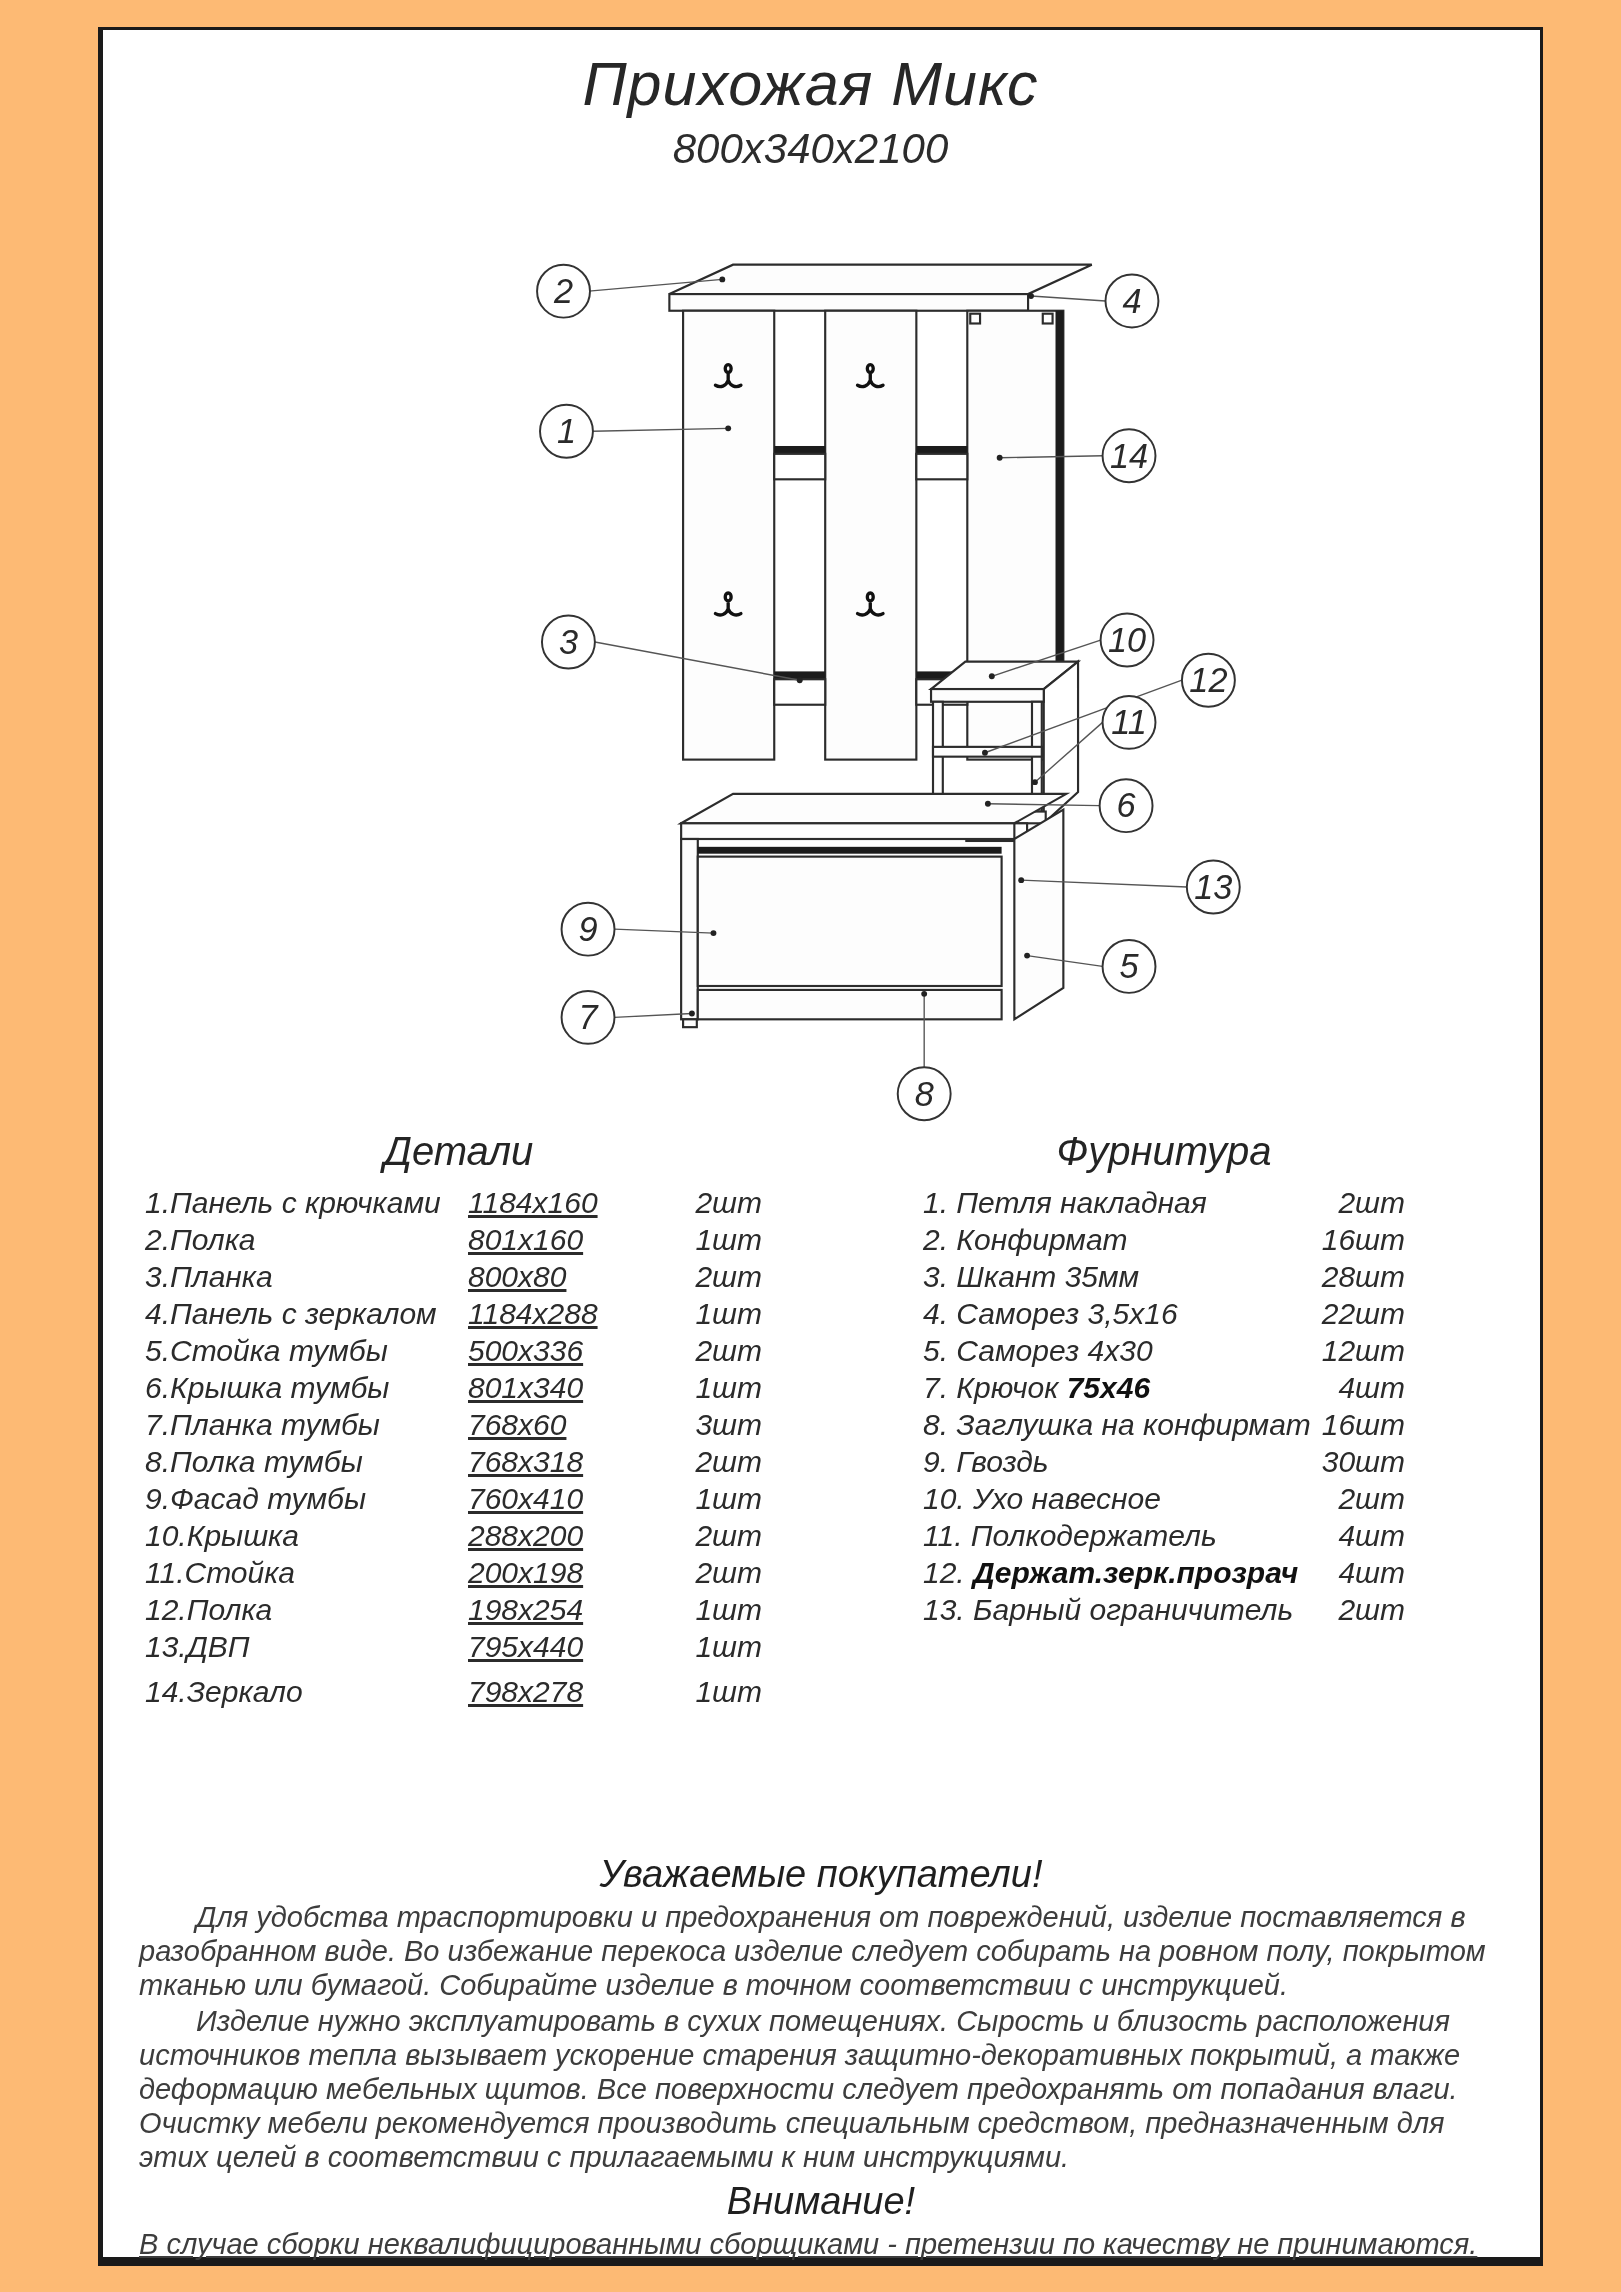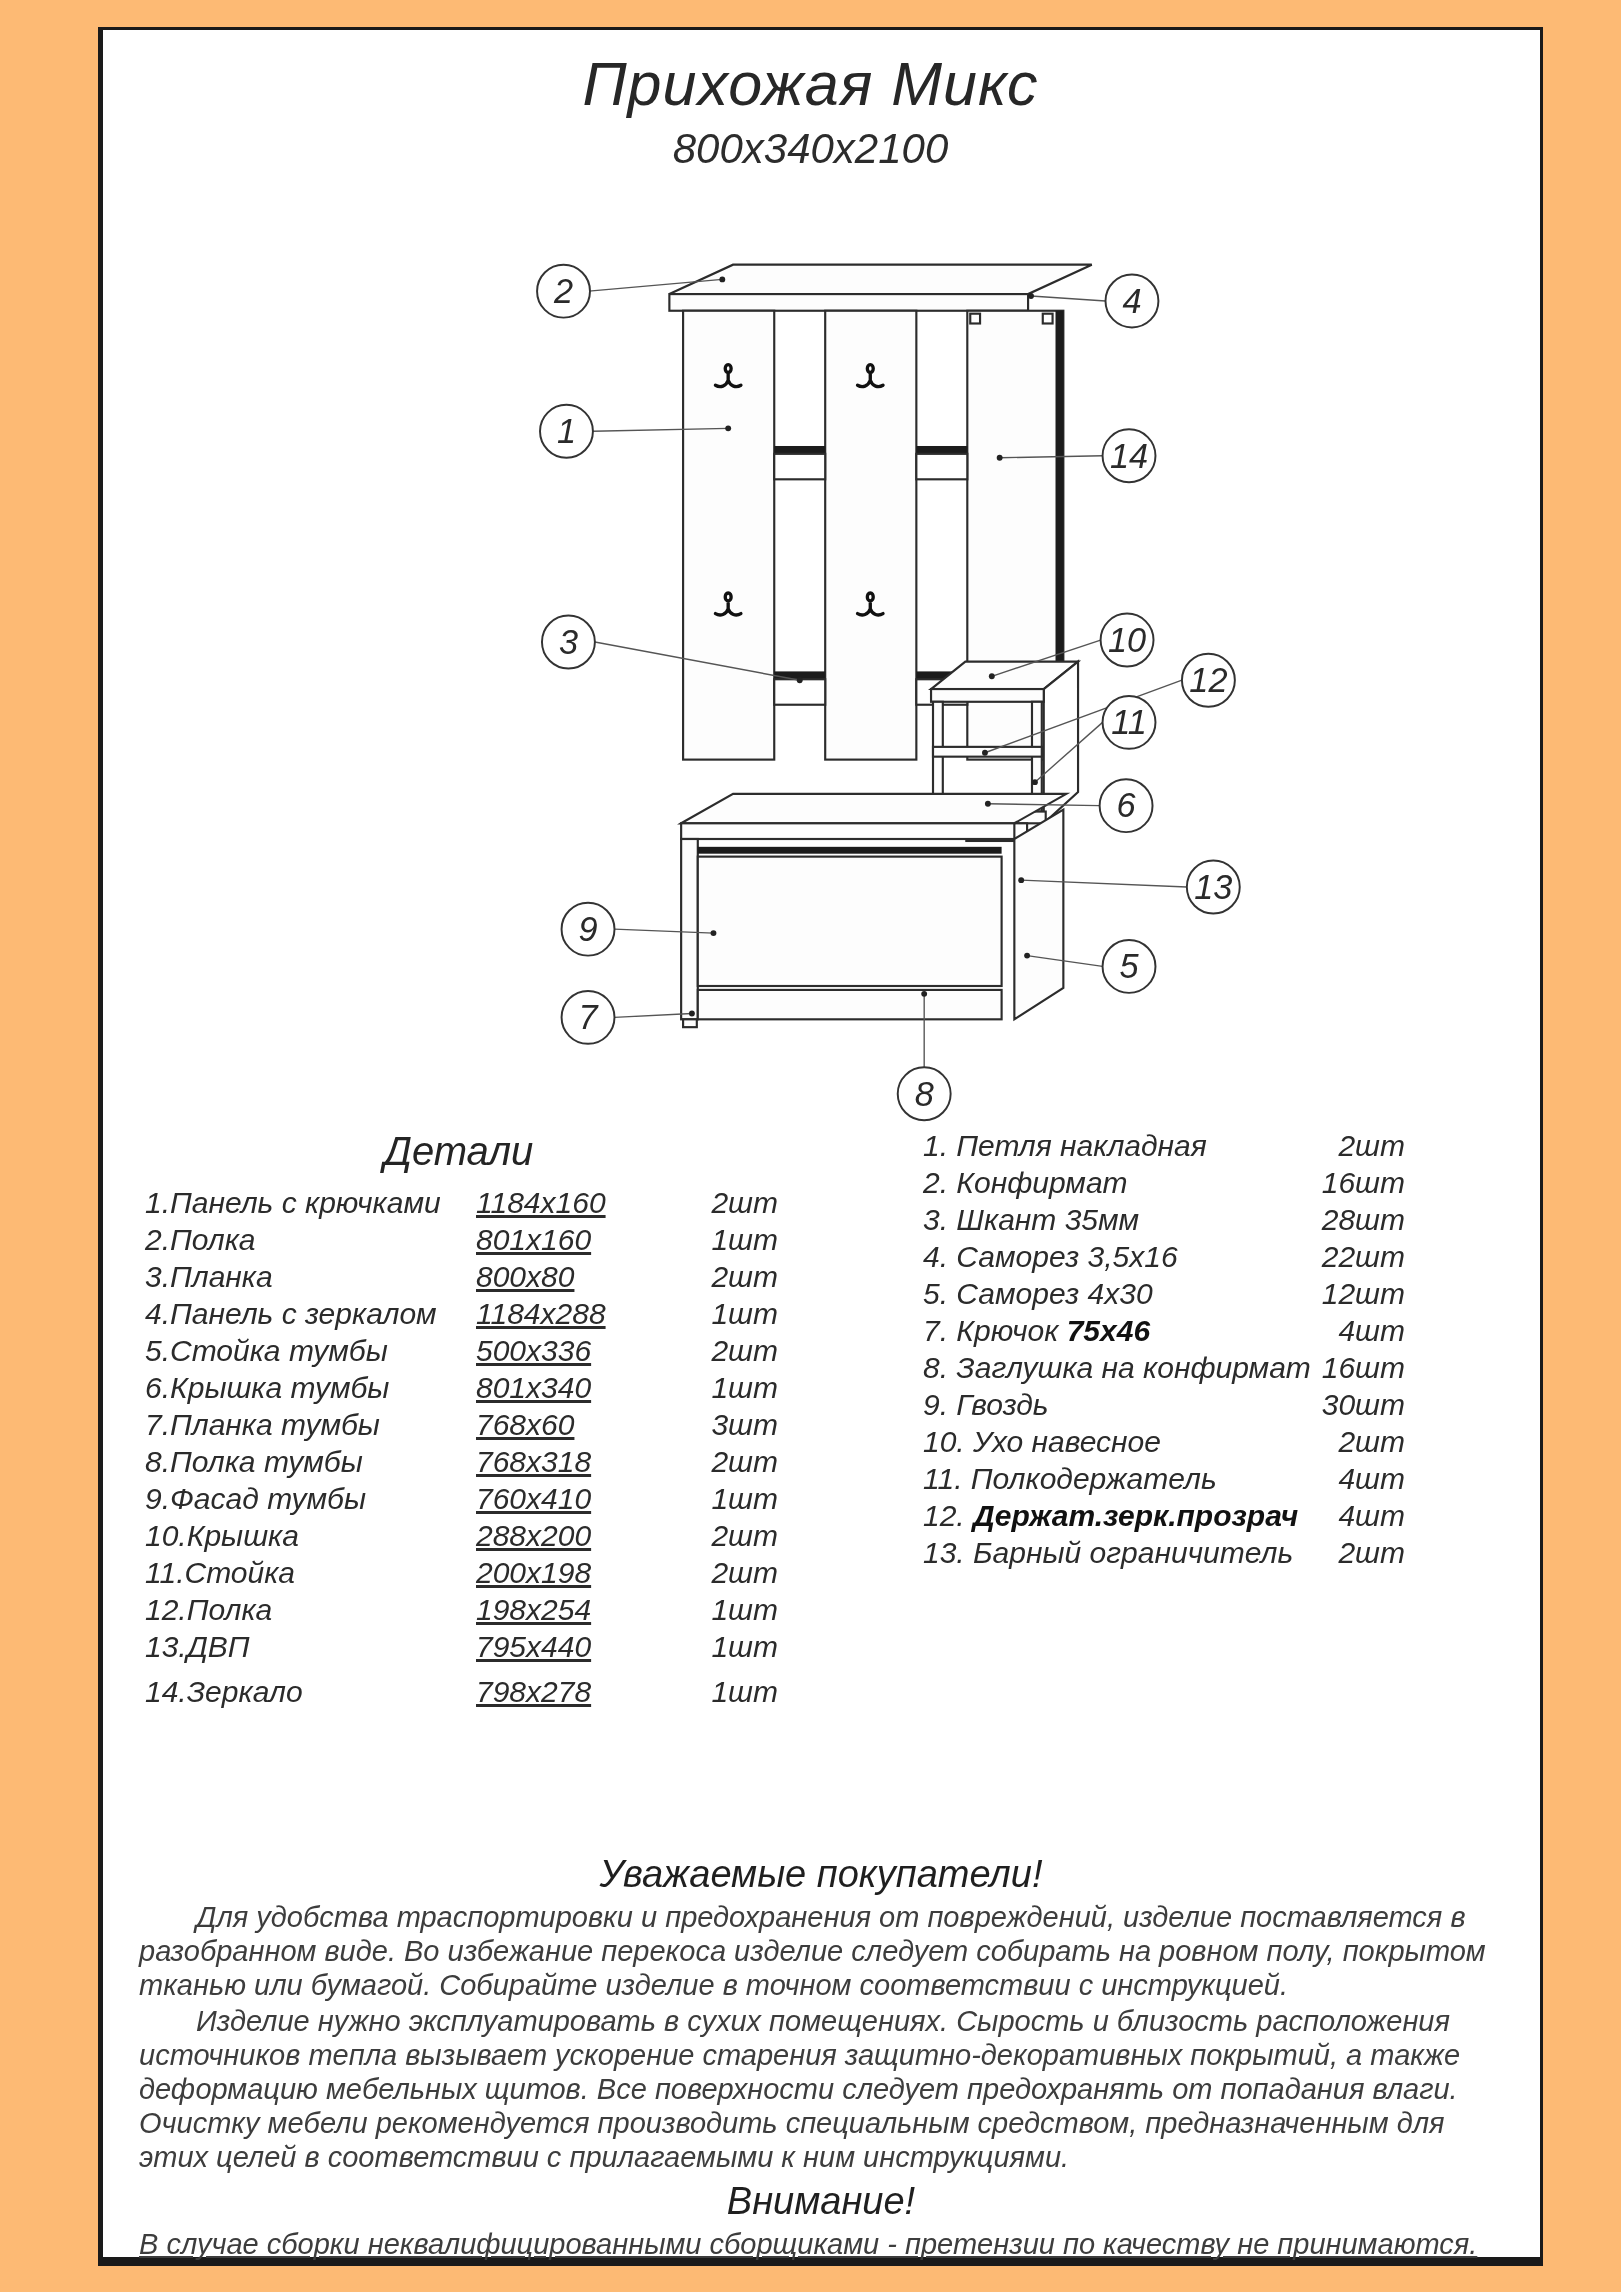--- a/index.html
+++ b/index.html
@@ -18,21 +18,21 @@
   svg .leader{stroke:#555;stroke-width:1.4;fill:none;}
   svg .dot{fill:#222;stroke:none;}
   svg .co{stroke:#333;stroke-width:2;fill:#fff;}
   svg text{font-family:"Liberation Sans",sans-serif;font-style:italic;font-size:35px;fill:#2a2a2a;}
   svg .hook{stroke:#111;stroke-width:3.4;fill:none;stroke-linecap:round;}
 
   .lists{position:absolute;top:1129px;left:0;width:1621px;font-style:italic;color:#2b2b2b;}
   .plist{position:absolute;left:145px;top:0;width:627px;}
   .hlist{position:absolute;left:923px;top:0;width:482px;}
   .listhead{text-align:center;font-size:40px;color:#242424;margin:0 0 11.8px 0;font-weight:400;}
-  .prow{display:grid;grid-template-columns:323px 201px 93px;height:37px;font-size:30px;white-space:nowrap;gap:8px;}
+  .prow{display:grid;grid-template-columns:323px 201px 93px;height:37px;font-size:30px;white-space:nowrap;}
   .prow .psize{text-align:left;text-decoration:underline;}
   .prow .pqty{text-align:right;}
   .hrow{display:grid;grid-template-columns:1fr 93px;height:37px;font-size:30px;white-space:nowrap;}
   .hrow .hqty{text-align:right;}
   .b{font-weight:700;color:#111;}
   .gap14{height:7.8px;}
 
   .notes{position:absolute;left:139px;top:1847px;width:1364px;font-style:italic;color:#3d3d3d;}
   .nhead{text-align:center;font-weight:400;font-size:38px;color:#1f1f1f;margin:5.9px 0 3.9px 0;}
   .npara{font-size:29px;line-height:34px;margin:0 0 2px 0;text-indent:57px;}
@@ -247,20 +247,21 @@
         </div>
       <div class="gap14"></div>
       <div class="prow">
           <span class="pname">14.Зеркало</span>
           <span class="psize">798х278</span>
           <span class="pqty">1шт</span>
         </div>
     </div>
 
     <div class="hlist">
+      <div class="listhead">Фурнитура</div>
       <div class="hrow">
           <span><span>1. Петля накладная</span><span class="b"></span></span>
           <span class="hqty">2шт</span>
         </div>
       <div class="hrow">
           <span><span>2. Конфирмат</span><span class="b"></span></span>
           <span class="hqty">16шт</span>
         </div>
       <div class="hrow">
           <span><span>3. Шкант  35мм</span><span class="b"></span></span>

